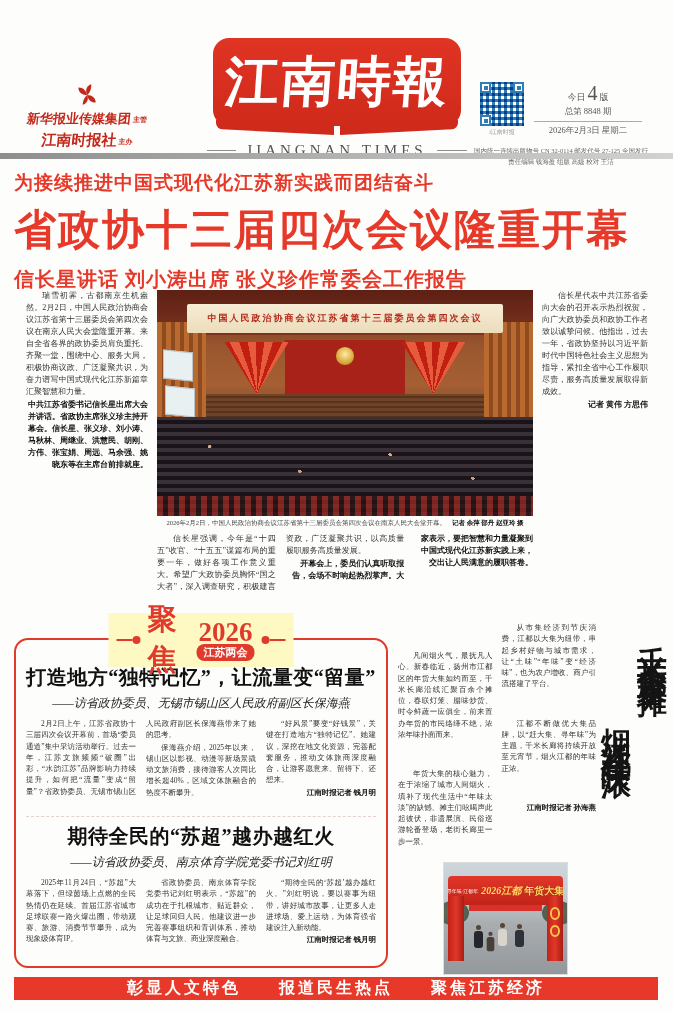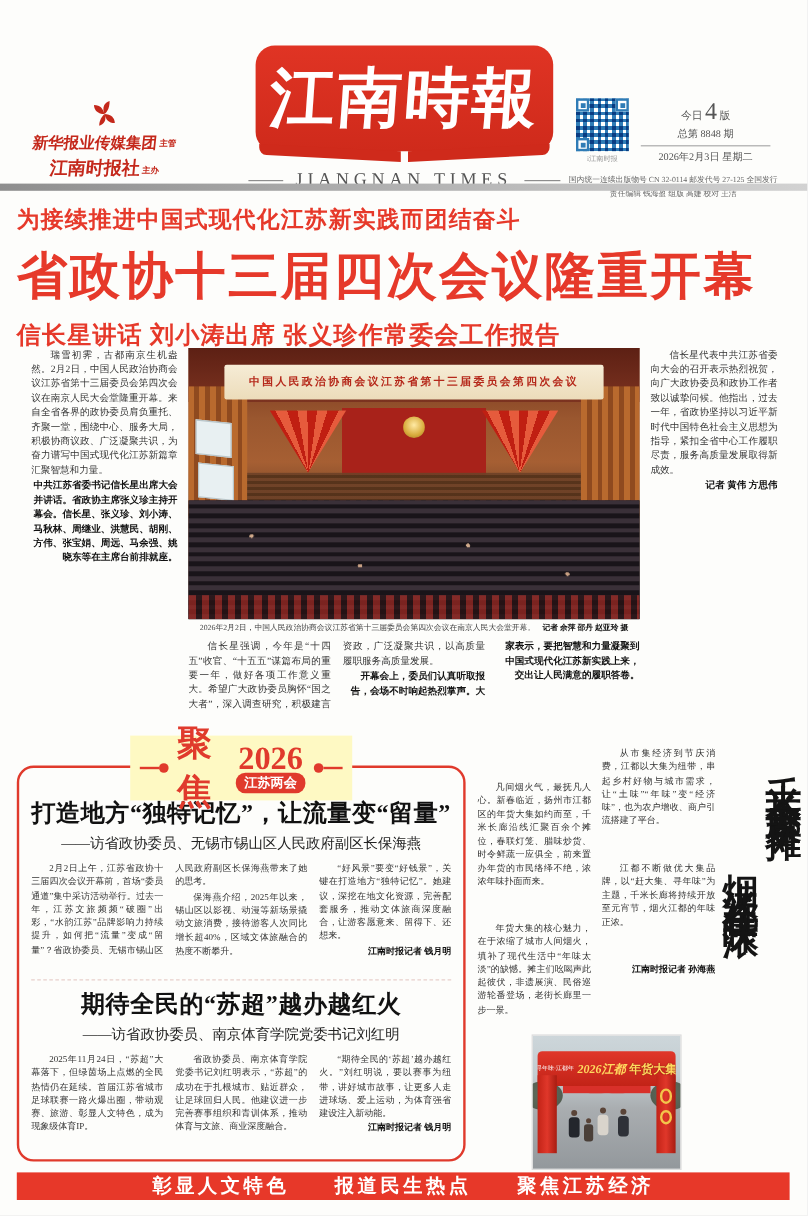--- a/index.html
+++ b/index.html
@@ -101,21 +101,21 @@
            background:#fef9c3; padding:0 8px; display:flex; align-items:center; gap:7px; height:54px; }
   .badge .conn { display:flex; align-items:center; }
   .badge .conn i.line { display:block; width:16px; height:2px; background:#e03a2c; }
   .badge .conn i.dot { display:block; width:8px; height:8px; border-radius:50%; background:#e03a2c; }
   .badge .jj { font-size:29px; font-weight:900; color:#e03a2c; letter-spacing:1px; }
   .badge .yrwrap { display:flex; flex-direction:column; align-items:center; }
   .badge .yr { font-size:27px; font-weight:900; color:#e03a2c; line-height:1; }
   .badge .tag { background:#e03a2c; color:#fff; font-size:11px; font-weight:bold;
                 padding:1px 7px; border-radius:8px; margin-top:-2px; white-space:nowrap; }
   .fa .h { text-align:center; font-size:20px; font-weight:900; color:#111; letter-spacing:.5px; white-space:nowrap; }
-  .fa .s { text-align:center; font-size:12px; color:#222; margin:4px 0 6px; white-space:nowrap; }
+  .fa .s { text-align:center; font-size:12px; color:#222; margin:4px 0 6px; white-space:nowrap;font-style:italic; }
   .fa .cols { column-count:3; column-gap:10px; height:90px; overflow:hidden; }
   .fa .cols p { font-size:7.5px; }
   .fa + .fa { margin-top:8px; padding-top:6px; border-top:1px dashed #e8cfcc; }
   
   .market { position:absolute; top:622px; left:398px; width:198px; }
   .market .cols { column-count:2; column-gap:9px; height:228px; overflow:hidden; }
   .market .cols p { font-size:7.5px;margin-top:28px; }
   .vhead { position:absolute; top:622px; left:598px; width:72px; height:360px;
            writing-mode:vertical-rl; font-weight:900; font-size:30px; color:#141414;
            letter-spacing:7px; line-height:36px; font-family:"Liberation Serif",serif; }
@@ -285,21 +285,21 @@
           <p>保海燕介绍，2025年以来，锡山区以影视、动漫等新场景撬动文旅消费，接待游客人次同比增长超40%，区域文体旅融合的热度不断攀升。</p>
           <p>“好风景”要变“好钱景”，关键在打造地方“独特记忆”。她建议，深挖在地文化资源，完善配套服务，推动文体旅商深度融合，让游客愿意来、留得下、还想来。</p>
           <p>江南时报记者 钱月明</p>
         </div>
     </div>
 
     <div class="fa">
       <div class="h">期待全民的“苏超”越办越红火</div>
       <div class="s">——访省政协委员、南京体育学院党委书记刘红明</div>
       <div class="cols bodytxt">
-          <p>2025年11月24日，“苏超”大幕落下，但绿茵场上点燃的全民热情仍在延续。首届江苏省城市足球联赛一路火爆出圈，带动观赛、旅游、彰显人文特色，成为现象级体育IP。</p>
+          <p>2025年11月24日，“苏超”大幕落下，但绿茵场上点燃的全民热情仍在延续。首届江苏省城市足球联赛一路火爆出圈，带动观赛、旅游、消费节节攀升，成为现象级体育IP。</p>
           <p>省政协委员、南京体育学院党委书记刘红明表示，“苏超”的成功在于扎根城市、贴近群众，让足球回归人民。他建议进一步完善赛事组织和青训体系，推动体育与文旅、商业深度融合。</p>
           <p>“期待全民的‘苏超’越办越红火。”刘红明说，要以赛事为纽带，讲好城市故事，让更多人走进球场、爱上运动，为体育强省建设注入新动能。</p>
           <p>江南时报记者 钱月明</p>
         </div>
     </div>
   </div>
 
   <div class="market">
     <div class="cols bodytxt">
         <p>凡间烟火气，最抚凡人心。新春临近，扬州市江都区的年货大集如约而至，千米长廊沿线汇聚百余个摊位，春联灯笼、腊味炒货、时令鲜蔬一应俱全，前来置办年货的市民络绎不绝，浓浓年味扑面而来。</p>

